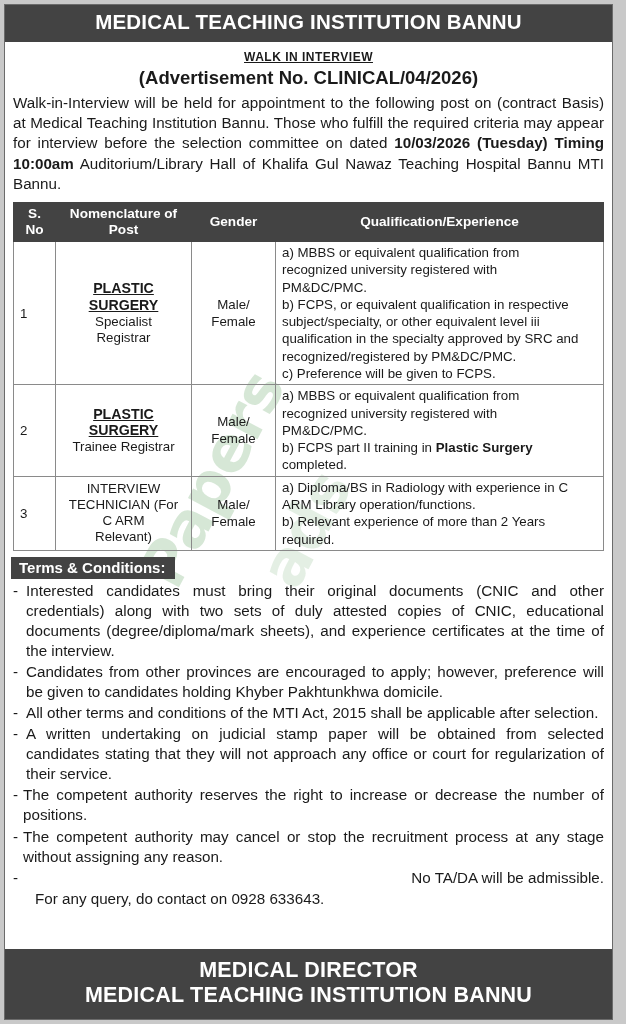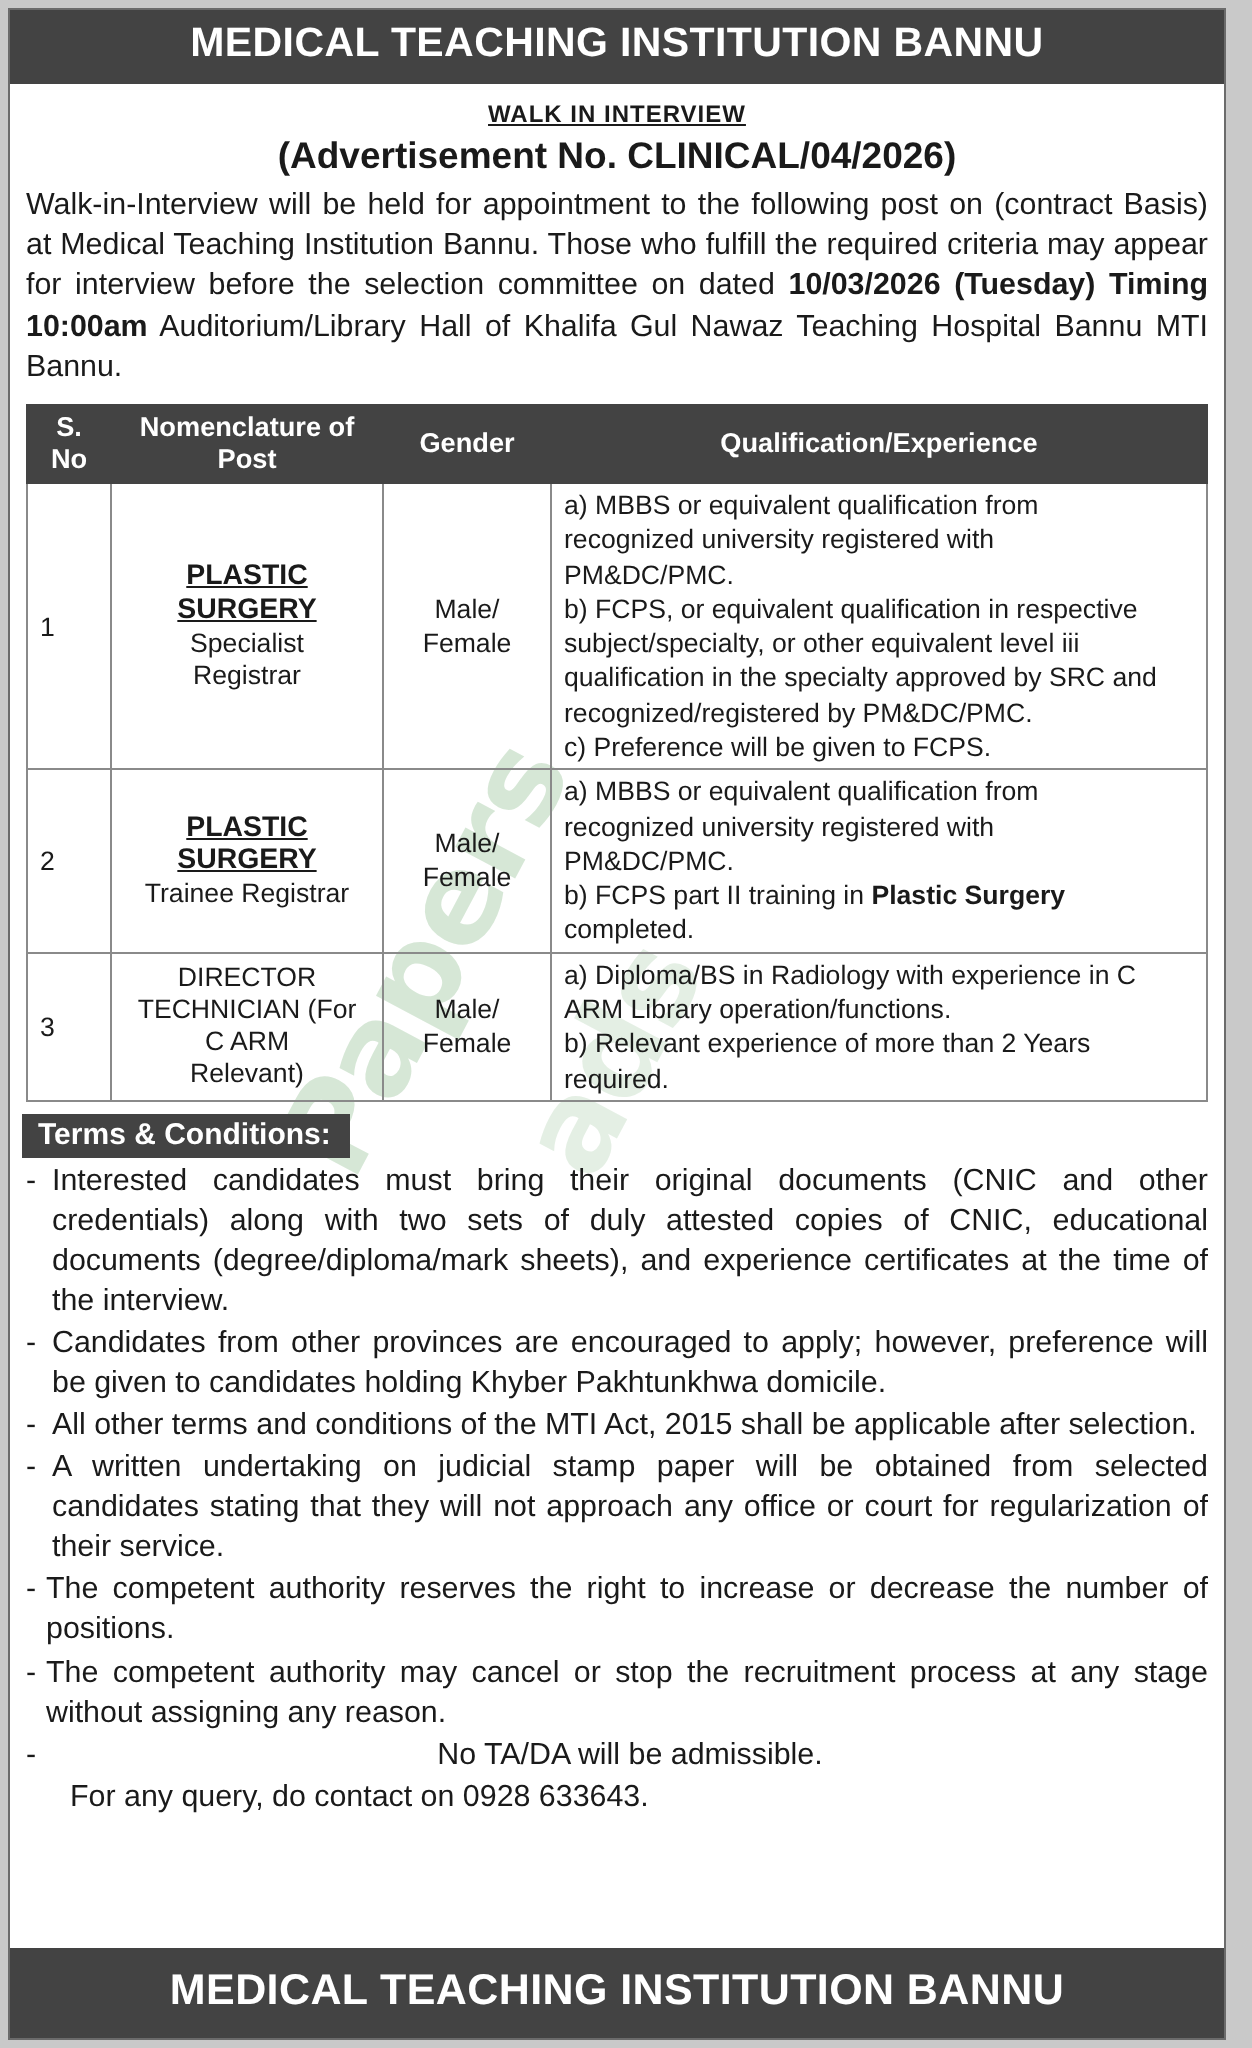--- a/index.html
+++ b/index.html
@@ -304,21 +304,21 @@
                 <span class="qual-line">recognized university registered with</span>
                 <span class="qual-line">PM&amp;DC/PMC.</span>
                 <span class="qual-line">b)  FCPS part   II training in <b>Plastic Surgery</b></span>
                 <span class="qual-line">completed.</span>
               </td>
             </tr>
 
             <tr>
               <td class="c-sno">3</td>
               <td class="c-nom">
-                <span class="post-sub">DIRECTOR</span>
+                <span class="post-sub">INTERVIEW</span>
                 <span class="post-sub">TECHNICIAN (For</span>
                 <span class="post-sub">C    ARM</span>
                 <span class="post-sub">Relevant)</span>
               </td>
               <td class="c-gen">
                 <div>Male/</div>
                 <div>Female</div>
               </td>
               <td class="c-qual">
                 <span class="qual-line">a) Diploma/BS in Radiology with experience in C</span>
@@ -355,25 +355,26 @@
         <div class="term-item tight">
           <span class="term-dash">-</span>
           <span class="term-text">The competent authority reserves the right to increase or decrease the number of positions.</span>
         </div>
         <div class="term-item tight">
           <span class="term-dash">-</span>
           <span class="term-text">The competent authority may cancel or stop the recruitment process at any stage without assigning any reason.</span>
         </div>
         <div class="term-item">
           <span class="term-dash">-</span>
-          <span class="term-text" style="text-align:center;">No TA/DA will be admissible.</span>
+          <span class="term-text" style="text-align:right;">No TA/DA will be admissible.</span>
         </div>
         <div class="term-plain">For any query, do contact on 0928  633643.</div>
       </div>
 
     </div>
 
     <div class="bottom-footer">
+      <div class="line">MEDICAL DIRECTOR</div>
       <div class="line">MEDICAL TEACHING INSTITUTION BANNU</div>
     </div>
 
   </div>
 </div>
 
 </body></html>

